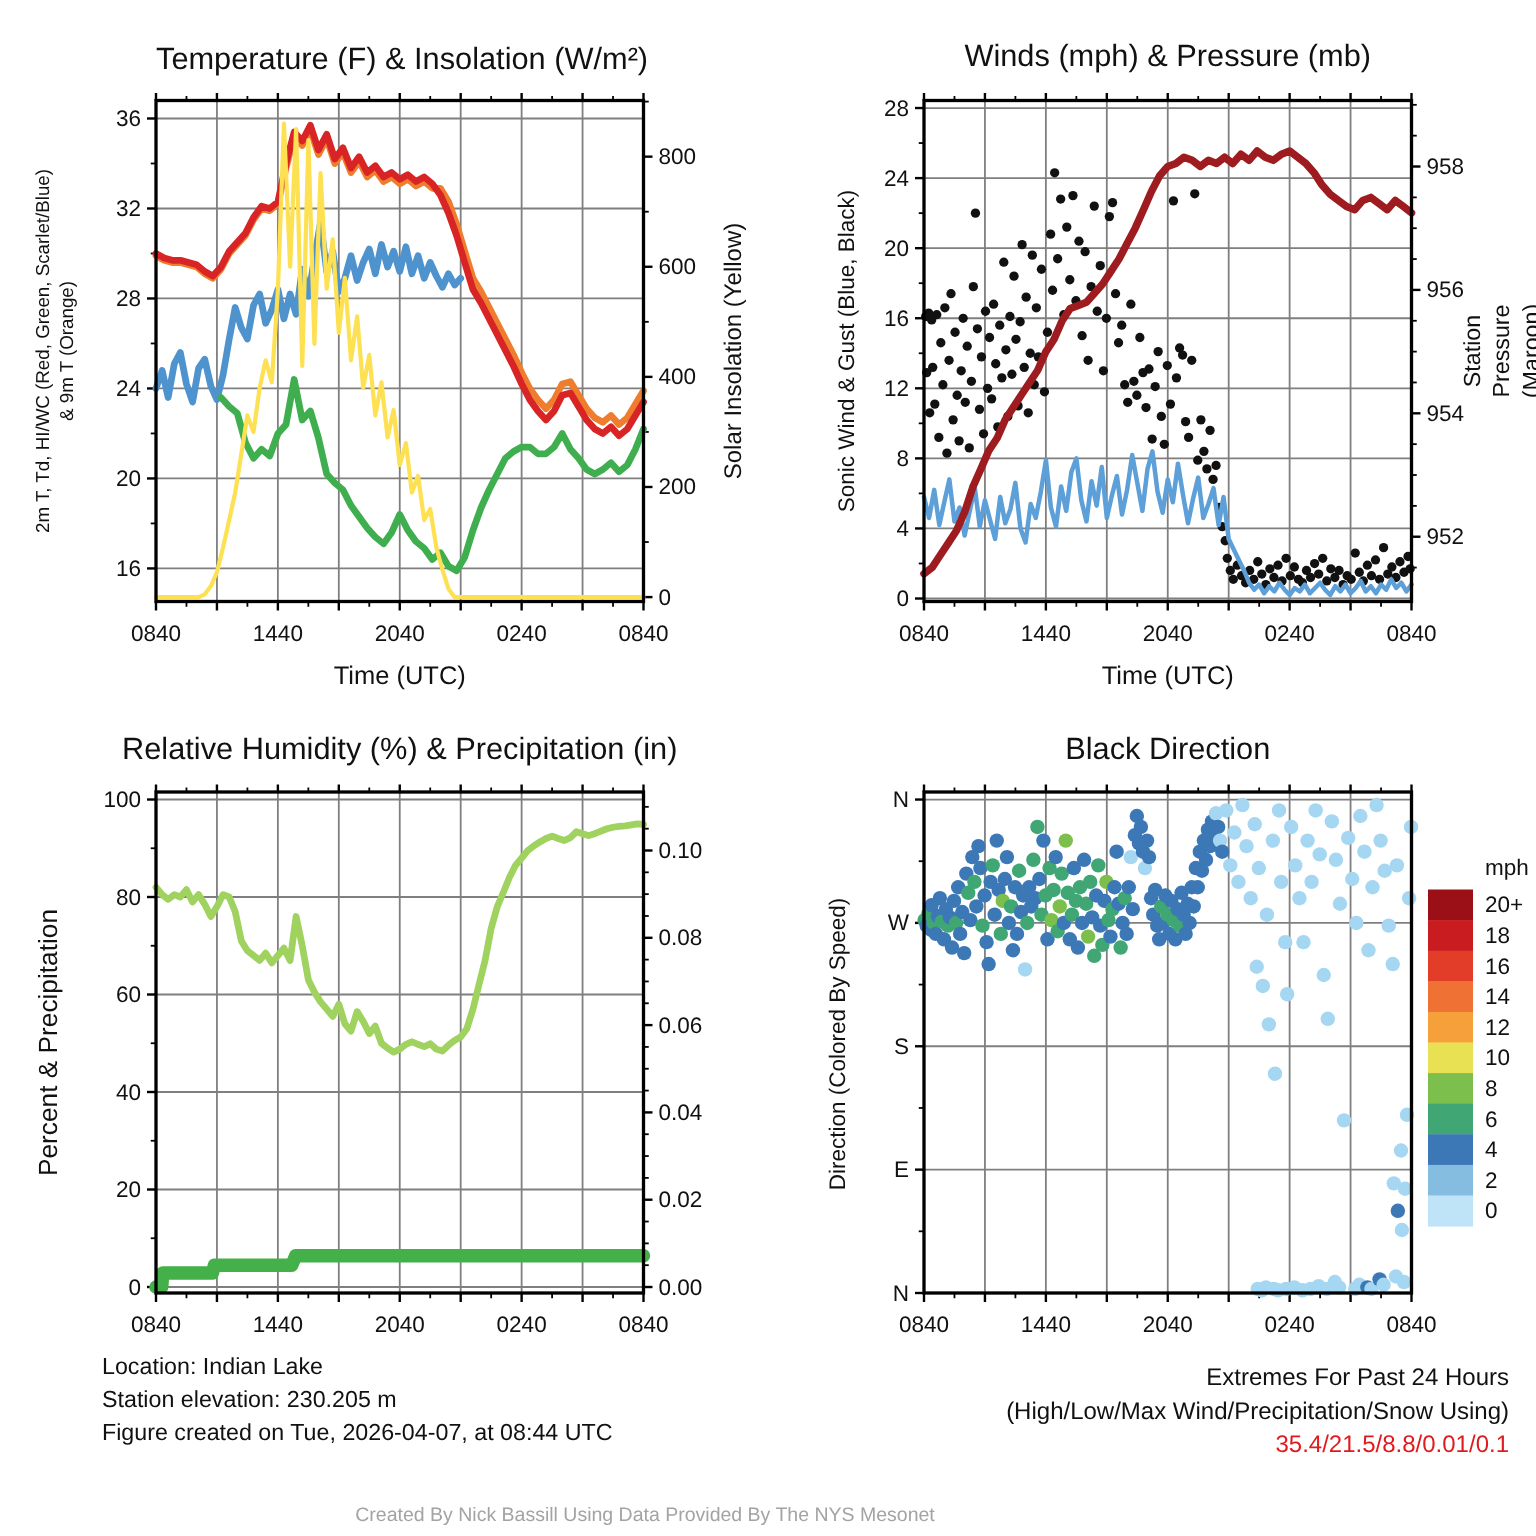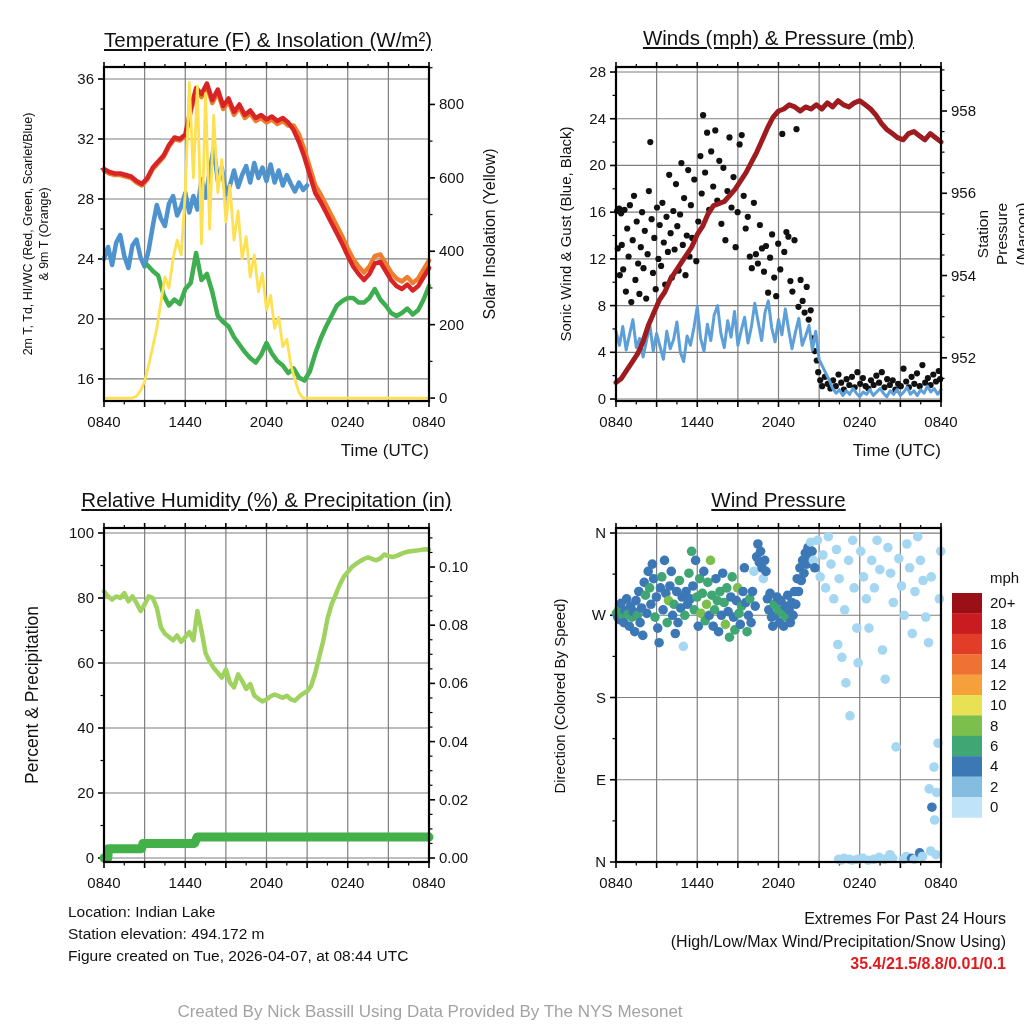--- a/index.html
+++ b/index.html
@@ -1,29 +1,29 @@
 <!DOCTYPE html>
 <html><head>
 <meta charset="utf-8">
 <style>
   html,body{margin:0;padding:0;background:#fff;}
   body{width:1024px;height:1024px;position:relative;overflow:hidden;
        font-family:"Liberation Sans",sans-serif;color:#111;}
   #plots{position:absolute;left:0;top:0;}
   #plots text.tick{font-family:"Liberation Sans",sans-serif;font-size:15px;fill:#111;}
-  .ctitle{position:absolute;text-align:center;font-size:20.5px;white-space:nowrap;color:#111;text-decoration:underline;}
-  .xlab{position:absolute;text-align:right;font-size:17px;color:#111;}
+  .ctitle{position:absolute;text-align:center;font-size:20.5px;white-space:nowrap;color:#111;}
+  .xlab{position:absolute;text-align:center;font-size:17px;color:#111;}
   .vlabel{position:absolute;transform:translate(-50%,-50%) rotate(-90deg);
           text-align:center;white-space:pre-line;color:#111;line-height:1.25;}
   .foot-left{position:absolute;left:20px;top:901px;font-size:15.5px;line-height:22px;margin-left:48px;}
   .foot-right{position:absolute;left:500px;width:506px;top:908px;font-size:16px;
               line-height:22.5px;text-align:right;}
   .credit{position:absolute;left:0;width:860px;top:1002px;text-align:center;
-          font-size:17px;color:#a3a3a3;}
-  .red-bold{font-weight:bold;}
+          font-size:13px;color:#a3a3a3;}
+  .red-bold{font-weight:normal;}
 </style>
 </head>
 <body>
 
 <svg id="plots" width="1024" height="1024">
     <g>
       <line x1="104" y1="67" x2="104" y2="401" stroke="#7f7f7f" stroke-width="1.2"></line>
       <line x1="104" y1="401" x2="104" y2="407" stroke="#000" stroke-width="1.6"></line>
       <line x1="104" y1="67" x2="104" y2="62" stroke="#000" stroke-width="1.6"></line>
       <line x1="144.625" y1="67" x2="144.625" y2="401" stroke="#7f7f7f" stroke-width="1.2"></line>
@@ -829,36 +829,36 @@
         <text x="990" y="791.8" text-anchor="start" class="tick">2</text>
         <rect x="952" y="797.0" width="30" height="20.7" fill="#bfe3f7"></rect>
         <text x="990" y="812.2" text-anchor="start" class="tick">0</text>
       </g>
     </g>
   </svg>
 
 <div class="ctitle" style="left:104px;top:28px;width:325px;">Temperature (F) &amp; Insolation (W/m²)</div>
 <div class="ctitle" style="left:616px;top:26px;width:325px;text-align:center;">Winds (mph) &amp; Pressure (mb)</div>
 <div class="ctitle" style="left:54px;top:488px;width:425px;">Relative Humidity (%) &amp; Precipitation (in)</div>
-<div class="ctitle" style="left:616px;top:488px;width:325px;">Wind Pressure</div>
+<div class="ctitle" style="left:616px;top:488px;width:325px;">Black Direction</div>
 
 <div class="xlab" style="left:104px;top:441px;width:325px;">Time (UTC)</div>
 <div class="xlab" style="left:616px;top:441px;width:325px;">Time (UTC)</div>
 
 <div class="vlabel" style="left:37px;top:234px;font-size:12.5px;">2m T, Td, HI/WC (Red, Green, Scarlet/Blue)
 &amp; 9m T (Orange)</div>
 <div class="vlabel" style="left:490px;top:234px;font-size:16px;">Solar Insolation (Yellow)</div>
 <div class="vlabel" style="left:566px;top:234px;font-size:15px;">Sonic Wind &amp; Gust (Blue, Black)</div>
 <div class="vlabel" style="left:1002px;top:234px;font-size:15.5px;">Station Pressure (Maroon)</div>
 <div class="vlabel" style="left:33px;top:695px;font-size:17.5px;">Percent &amp; Precipitation</div>
 <div class="vlabel" style="left:560px;top:696px;font-size:15px;">Direction (Colored By Speed)</div>
 
 <div class="foot-left">
   <div>Location: Indian Lake</div>
-  <div>Station elevation: 494.172 m</div>
+  <div>Station elevation: 230.205 m</div>
   <div>Figure created on Tue, 2026-04-07, at 08:44 UTC</div>
 </div>
 
 <div class="foot-right">
   <div>Extremes For Past 24 Hours</div>
   <div>(High/Low/Max Wind/Precipitation/Snow Using)</div>
   <div class="red-bold" id="extremes-values" style="color: rgb(224, 27, 30);">35.4/21.5/8.8/0.01/0.1</div>
 </div>
 
 <div class="credit">Created By Nick Bassill Using Data Provided By The NYS Mesonet</div>

